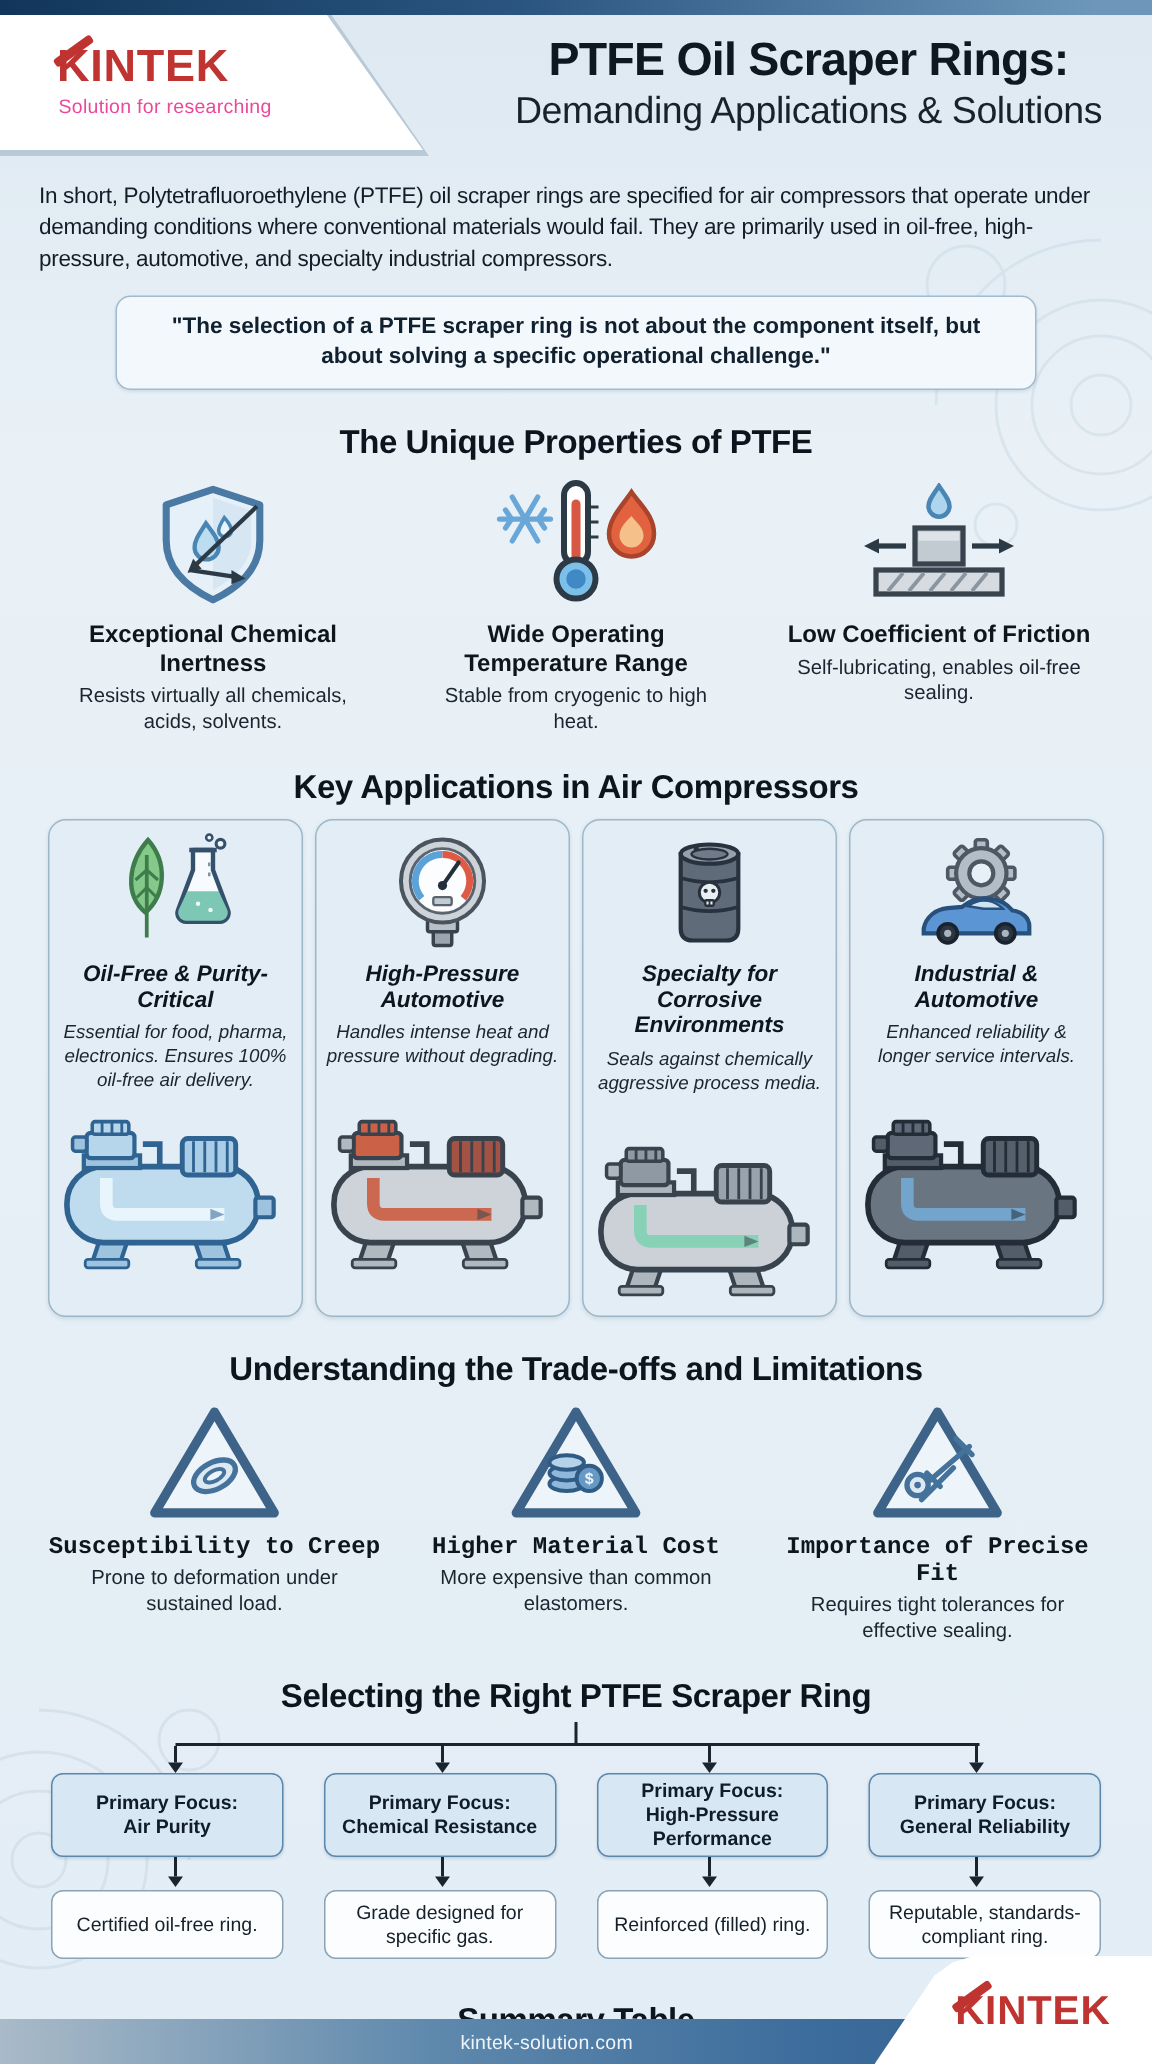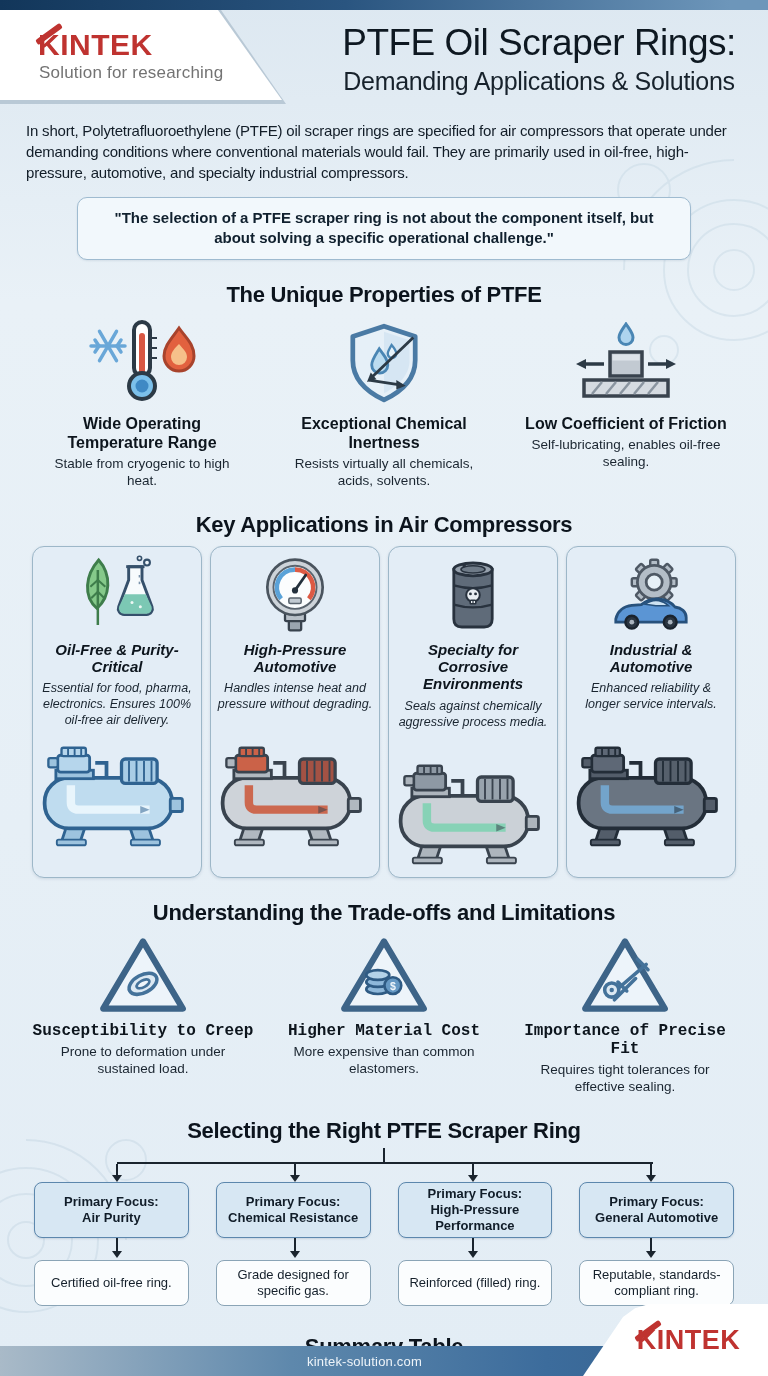--- a/index.html
+++ b/index.html
@@ -12,23 +12,23 @@
   
   .hero{position:absolute;top:10px;left:0;width:768px;height:96px;}
   .logo-panel{position:absolute;top:0;left:0;width:320px;height:90px;background:#ffffff;
     clip-path:polygon(0 0,218px 0,282px 100%,0 100%);}
   .logo-panel-shadow{position:absolute;top:0;left:0;width:322px;height:94px;background:#b9c9d6;
     clip-path:polygon(0 0,221px 0,286px 100%,0 100%);}
   .kintek-logo{position:relative;display:inline-block;font-weight:800;color:#bf3330;letter-spacing:.5px;}
   .kintek-logo::before{content:"";position:absolute;width:30px;height:6px;background:#bf3330;
     border-radius:2px;transform:rotate(-36deg);left:-4px;top:3px;}
   .hero .kintek-logo{font-size:30px;margin:18px 0 0 38px;}
-  .tagline{margin:1px 0 0 39px;font-size:17px;color:#737373;letter-spacing:.2px;}
+  .tagline{margin:1px 0 0 39px;font-size:13px;color:#ec4899;letter-spacing:.2px;}
   .hero-titles{position:absolute;top:12px;right:14px;width:430px;text-align:center;}
-  .hero-title{font-size:37px;font-weight:400;color:#0e1821;letter-spacing:-.5px;line-height:1.15;margin:0;}
+  .hero-title{font-size:31px;font-weight:700;color:#0e1821;letter-spacing:-.5px;line-height:1.15;margin:0;}
   .hero-subtitle{font-size:25px;font-weight:400;color:#17222c;letter-spacing:-.3px;margin:2px 0 0;}
   
   .content{position:absolute;top:112px;left:0;width:768px;}
   .intro{width:716px;margin:8px auto 0;text-align:left;font-size:15px;font-weight:500;
     line-height:1.4;color:#121d28;letter-spacing:-.2px;}
   .quote{width:576px;margin:14px auto 0;padding:10px 18px;background:#f2f8fc;border:1.5px solid #9fbbd0;
     border-radius:10px;text-align:center;font-size:15px;font-weight:700;line-height:1.35;color:#10202e;
     box-shadow:0 1px 2px rgba(60,90,120,.12);}
   .sec-title{margin:22px auto 0;text-align:center;font-size:22px;font-weight:800;color:#0c141d;letter-spacing:-.3px;}
   
@@ -158,20 +158,36 @@
   <div class="content">
 
     <p class="intro">In short, Polytetrafluoroethylene (PTFE) oil scraper rings are specified for air compressors that operate under demanding conditions where conventional materials would fail. They are primarily used in oil-free, high-pressure, automotive, and specialty industrial compressors.</p>
 
     <div class="quote">"The selection of a PTFE scraper ring is not about the component itself, but about solving a specific operational challenge."</div>
 
     <div class="sec-title">The Unique Properties of PTFE</div>
     <div class="props-row">
       <div class="prop">
         <div class="icn">
+          <svg width="104" height="88" viewBox="0 0 110 92">
+            <path d="M55 6 L88 17 V42 C88 62 74 75 55 84 C36 75 22 62 22 42 V17 Z" fill="#e6f0f8" stroke="#4a7aa4" stroke-width="5" stroke-linejoin="round"></path>
+            <path d="M55 12 L82 21 V42 C82 58 70 69 55 77 Z" fill="#d0e3f1" opacity=".75"></path>
+            <path d="M50 30 C45 38 42 42 42 47 A8.5 8.5 0 0 0 59 47 C59 42 56 38 50 30 Z" fill="#bcdcf0" stroke="#4a86b4" stroke-width="3"></path>
+            <path d="M63 26 C60.5 30 59 32.5 59 35 A4.5 4.5 0 0 0 68 35 C68 32.5 66.5 30 63 26 Z" fill="#e8f3fa" stroke="#4a86b4" stroke-width="2.5"></path>
+            <path d="M86 18 L41 61" stroke="#2c3a46" stroke-width="3" fill="none"></path>
+            <polygon points="37,65 47,62 41,55" fill="#2c3a46"></polygon>
+            <path d="M39 63 L72 68" stroke="#2c3a46" stroke-width="3" fill="none"></path>
+            <polygon points="78,69 68,63 68,73" fill="#2c3a46"></polygon>
+          </svg>
+        </div>
+        <div class="prop-title">Exceptional Chemical Inertness</div>
+        <div class="prop-desc">Resists virtually all chemicals, acids, solvents.</div>
+      </div>
+      <div class="prop">
+        <div class="icn">
           <svg width="122" height="92" viewBox="0 0 120 92">
             <g stroke="#69a7d8" stroke-width="3.5" stroke-linecap="round">
               <line x1="9" y1="30" x2="43" y2="30"></line>
               <line x1="17.5" y1="15.3" x2="34.5" y2="44.7"></line>
               <line x1="17.5" y1="44.7" x2="34.5" y2="15.3"></line>
               <line x1="13" y1="24" x2="17" y2="30"></line>
                 <line x1="13" y1="36" x2="17" y2="30"></line>
               <line x1="39" y1="24" x2="35" y2="30"></line>
                 <line x1="39" y1="36" x2="35" y2="30"></line>
             </g>
@@ -184,36 +200,20 @@
             <line x1="70" y1="22" x2="75" y2="22" stroke="#2c3a46" stroke-width="2"></line>
             <line x1="70" y1="32" x2="75" y2="32" stroke="#2c3a46" stroke-width="2"></line>
             <line x1="70" y1="42" x2="75" y2="42" stroke="#2c3a46" stroke-width="2"></line>
           </svg>
         </div>
         <div class="prop-title narrow">Wide Operating Temperature Range</div>
         <div class="prop-desc">Stable from cryogenic to high heat.</div>
       </div>
       <div class="prop">
         <div class="icn">
-          <svg width="104" height="88" viewBox="0 0 110 92">
-            <path d="M55 6 L88 17 V42 C88 62 74 75 55 84 C36 75 22 62 22 42 V17 Z" fill="#e6f0f8" stroke="#4a7aa4" stroke-width="5" stroke-linejoin="round"></path>
-            <path d="M55 12 L82 21 V42 C82 58 70 69 55 77 Z" fill="#d0e3f1" opacity=".75"></path>
-            <path d="M50 30 C45 38 42 42 42 47 A8.5 8.5 0 0 0 59 47 C59 42 56 38 50 30 Z" fill="#bcdcf0" stroke="#4a86b4" stroke-width="3"></path>
-            <path d="M63 26 C60.5 30 59 32.5 59 35 A4.5 4.5 0 0 0 68 35 C68 32.5 66.5 30 63 26 Z" fill="#e8f3fa" stroke="#4a86b4" stroke-width="2.5"></path>
-            <path d="M86 18 L41 61" stroke="#2c3a46" stroke-width="3" fill="none"></path>
-            <polygon points="37,65 47,62 41,55" fill="#2c3a46"></polygon>
-            <path d="M39 63 L72 68" stroke="#2c3a46" stroke-width="3" fill="none"></path>
-            <polygon points="78,69 68,63 68,73" fill="#2c3a46"></polygon>
-          </svg>
-        </div>
-        <div class="prop-title">Exceptional Chemical Inertness</div>
-        <div class="prop-desc">Resists virtually all chemicals, acids, solvents.</div>
-      </div>
-      <div class="prop">
-        <div class="icn">
           <svg width="120" height="86" viewBox="0 0 120 86">
             <path d="M60 2 C56 8 53 11.5 53 15.5 A7 7 0 0 0 67 15.5 C67 11.5 64 8 60 2 Z" fill="#aed4ee" stroke="#4a86b4" stroke-width="3"></path>
             <g stroke="#2c3a46" stroke-width="3.5">
               <line x1="18" y1="42" x2="38" y2="42"></line>
               <line x1="82" y1="42" x2="102" y2="42"></line>
             </g>
             <polygon points="10,42 20,37 20,47" fill="#2c3a46"></polygon>
             <polygon points="110,42 100,37 100,47" fill="#2c3a46"></polygon>
             <rect x="44" y="30" width="32" height="24" fill="#c2cad2" stroke="#39434e" stroke-width="3.5"></rect>
             <rect x="46.5" y="32.5" width="27" height="6" fill="#dde3e9"></rect>
@@ -417,21 +417,21 @@
         <div class="focus-box">
           <span>Primary Focus:</span>
           <span>Chemical Resistance</span>
         </div>
         <div class="focus-box">
           <span>Primary Focus:</span>
           <span>High-Pressure Performance</span>
         </div>
         <div class="focus-box">
           <span>Primary Focus:</span>
-          <span>General Automotive</span>
+          <span>General Reliability</span>
         </div>
       </div>
 
       <div class="fl-line" style="left:82px;top:90px;width:2px;height:13px"></div>
       <div class="fl-line" style="left:260px;top:90px;width:2px;height:13px"></div>
       <div class="fl-line" style="left:438px;top:90px;width:2px;height:13px"></div>
       <div class="fl-line" style="left:616px;top:90px;width:2px;height:13px"></div>
       <div class="fl-arrow" style="left:78px;top:103px"></div>
       <div class="fl-arrow" style="left:256px;top:103px"></div>
       <div class="fl-arrow" style="left:434px;top:103px"></div>

